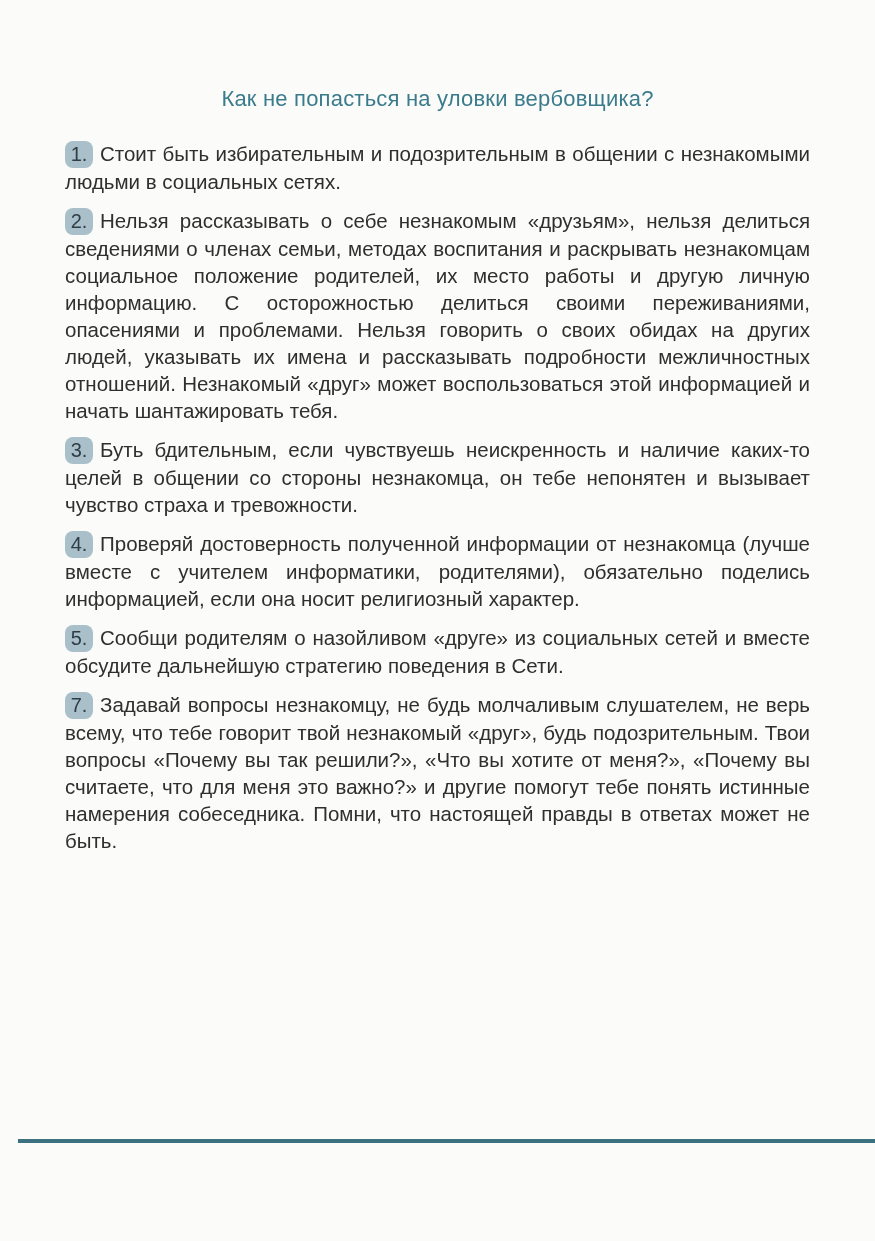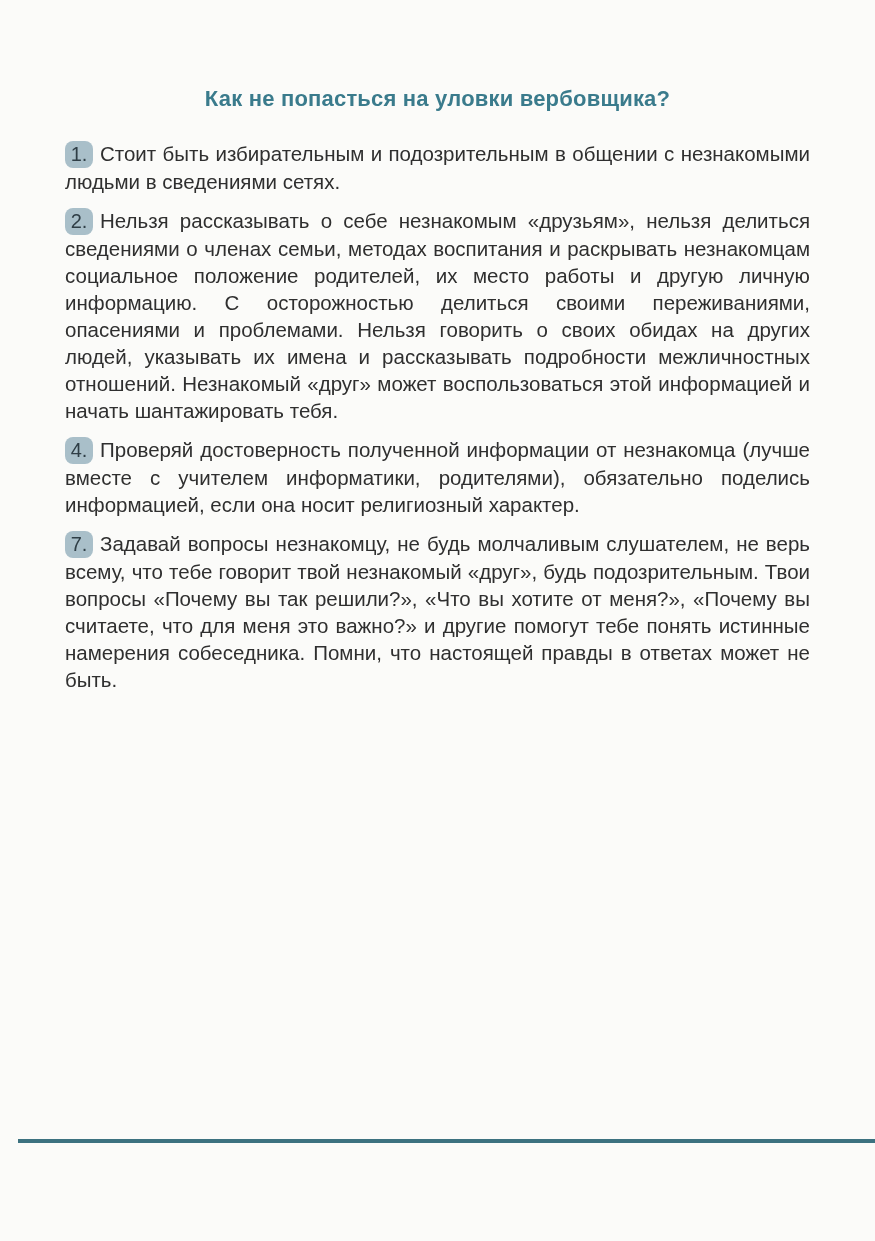--- a/index.html
+++ b/index.html
@@ -16,21 +16,21 @@
     width: 875px;
     height: 1241px;
     overflow: hidden;
     background: var(--background, #fbfbf9);
   }
   .page-title {
     margin: 0;
     padding-top: 86px;
     text-align: center;
     font-size: 22px;
-    font-weight: bold;
+    font-weight: normal;
     letter-spacing: 0.2px;
     color: var(--title, #3a7b8c);
   }
   .content {
     padding: 28px 65px 0 65px;
   }
   .list-item {
     margin: 0 0 12px 0;
     font-size: 20.5px;
     line-height: 27px;
@@ -58,20 +58,22 @@
     background: var(--rule, #3c7280);
   }
 </style>
 </head>
 <body>
 
 <div class="page">
   <h1 class="page-title">Как не попасться на уловки вербовщика?</h1>
 
   <div class="content">
-    <p class="list-item"><span class="badge">1.</span><span>Стоит быть избирательным и подозрительным в общении с незнакомыми людьми в сведениями сетях.</span></p>
+    <p class="list-item"><span class="badge">1.</span><span>Стоит быть избирательным и подозрительным в общении с незнакомыми людьми в социальных сетях.</span></p>
     <p class="list-item"><span class="badge">2.</span><span>Нельзя рассказывать о себе незнакомым «друзьям», нельзя делиться сведениями о членах семьи, методах воспитания и раскрывать незнакомцам социальное положение родителей, их место работы и другую личную информацию. С осторожностью делиться своими переживаниями, опасениями и проблемами. Нельзя говорить о своих обидах на других людей, указывать их имена и рассказывать подробности межличностных отношений. Незнакомый «друг» может воспользоваться этой информацией и начать шантажировать тебя.</span></p>
+    <p class="list-item"><span class="badge">3.</span><span>Буть бдительным, если чувствуешь неискренность и наличие каких-то целей в общении со стороны незнакомца, он тебе непонятен и вызывает чувство страха и тревожности.</span></p>
     <p class="list-item"><span class="badge">4.</span><span>Проверяй достоверность полученной информации от незнакомца (лучше вместе с учителем информатики, родителями), обязательно поделись информацией, если она носит религиозный характер.</span></p>
+    <p class="list-item"><span class="badge">5.</span><span>Сообщи родителям о назойливом «друге» из социальных сетей и вместе обсудите дальнейшую стратегию поведения в Сети.</span></p>
     <p class="list-item"><span class="badge">7.</span><span>Задавай вопросы незнакомцу, не будь молчаливым слушателем, не верь всему, что тебе говорит твой незнакомый «друг», будь подозрительным. Твои вопросы «Почему вы так решили?», «Что вы хотите от меня?», «Почему вы считаете, что для меня это важно?» и другие помогут тебе понять истинные намерения собеседника. Помни, что настоящей правды в ответах может не быть.</span></p>
   </div>
 
   <div class="bottom-rule"></div>
 </div>
 
 </body></html>

